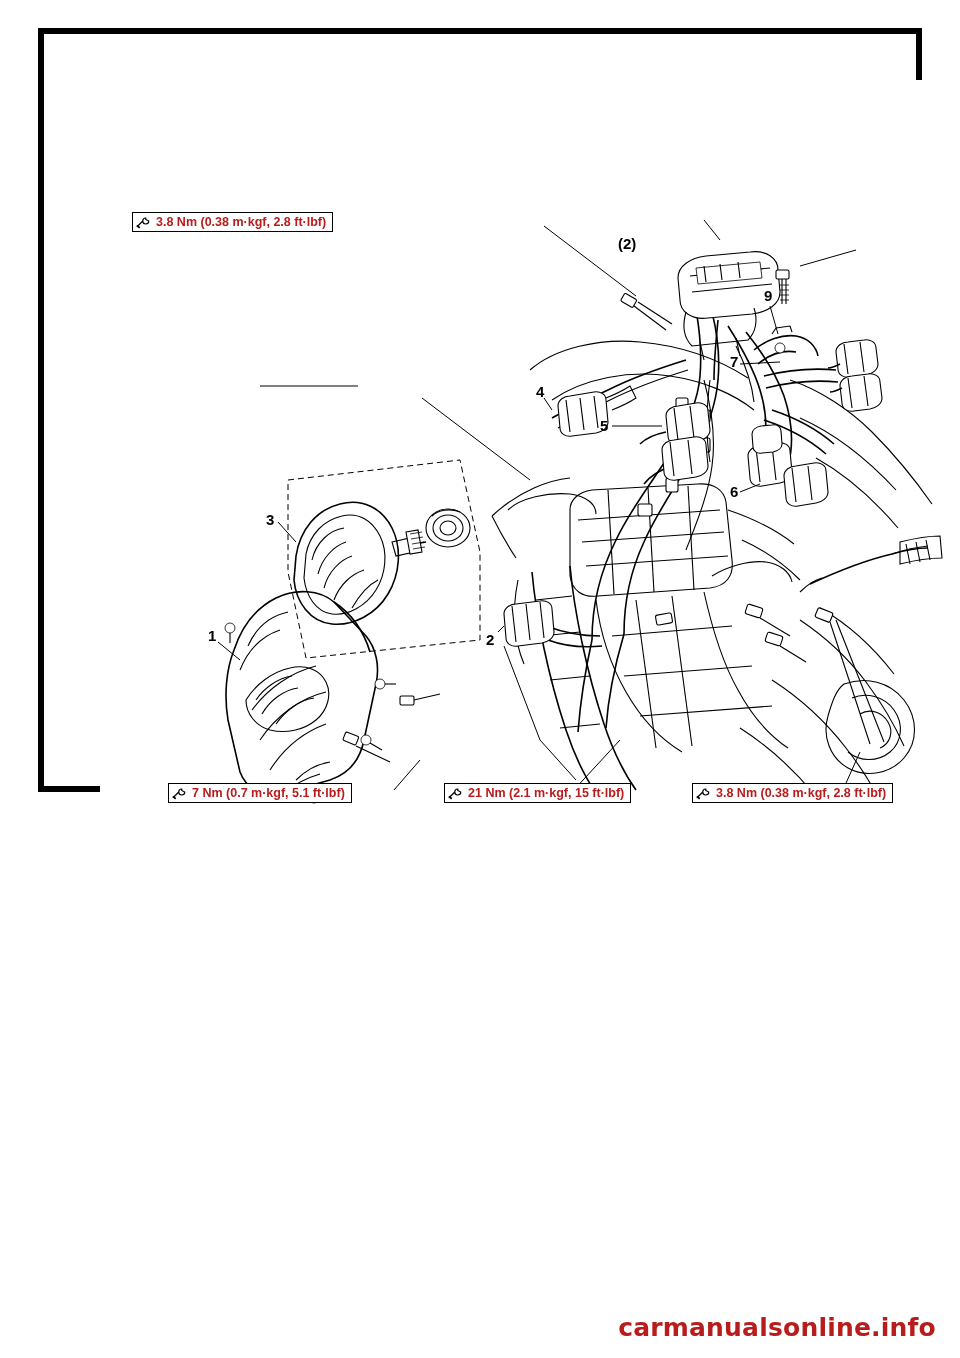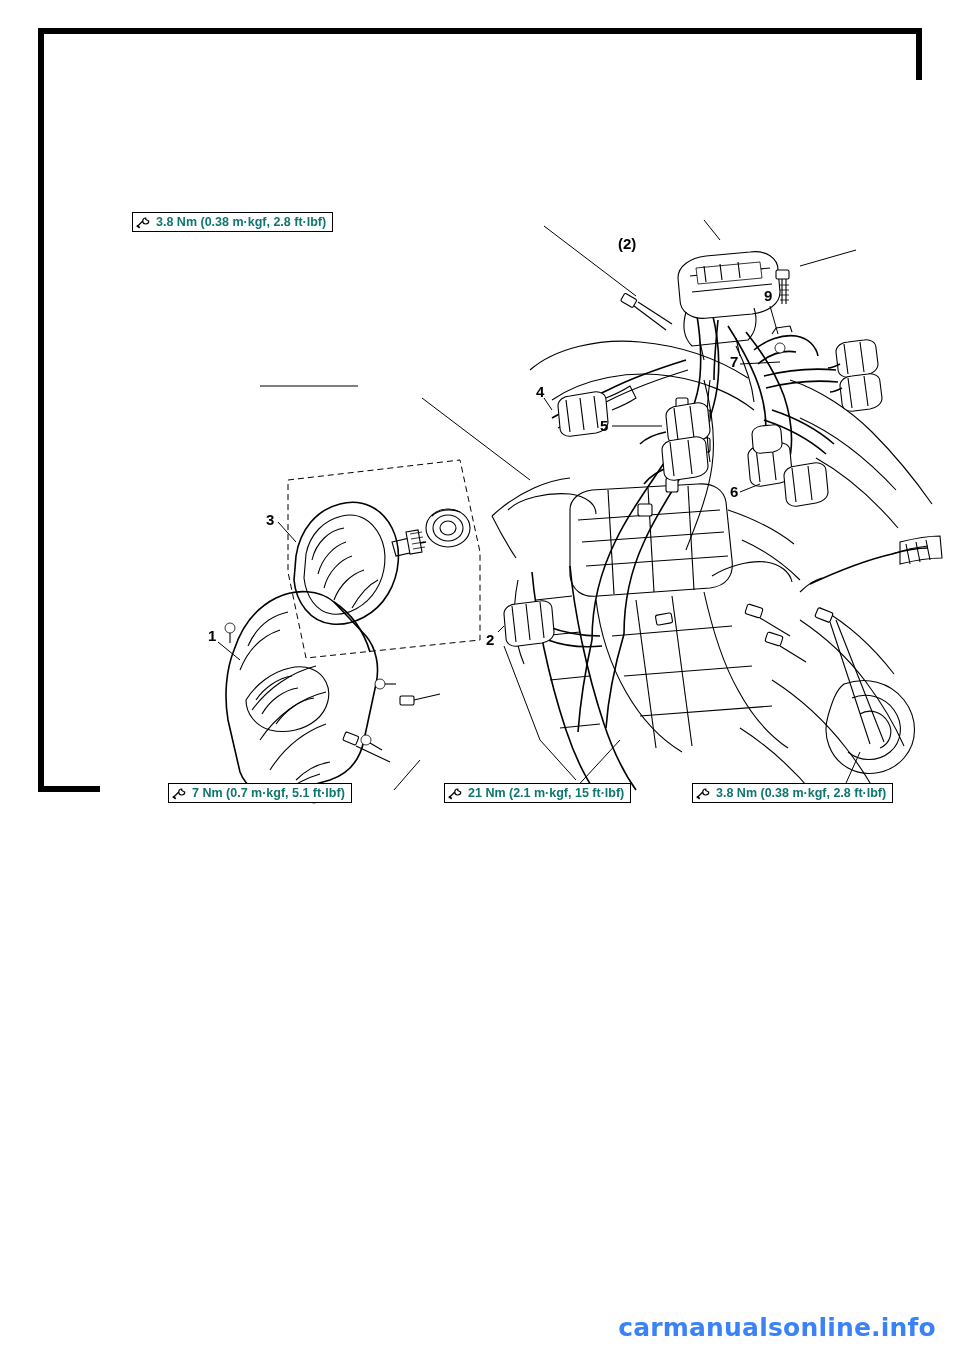--- a/index.html
+++ b/index.html
@@ -50,21 +50,21 @@
   .torque {
     position: absolute;
     display: flex;
     align-items: center;
     gap: 5px;
     border: 1.6px solid #000;
     background: #fff;
     padding: 2px 6px 2px 3px;
     font-size: 12.5px;
     font-weight: bold;
-    color: #0f766e;
+    color: #b91c1c;
     white-space: nowrap;
     line-height: 1.15;
     z-index: 40;
   }
   .torque .wr {
     display: inline-block;
     width: 15px; height: 13px;
     flex: 0 0 auto;
   }
 
@@ -78,21 +78,21 @@
     line-height: 1;
   }
 
   
   .watermark {
     position: absolute;
     right: 24px;
     bottom: 16px;
     font-size: 25px;
     font-weight: bold;
-    color: #3b82f6;
+    color: #b91c1c;
     letter-spacing: 0.2px;
     font-family: "DejaVu Sans", sans-serif;
   }
 
   svg { display: block; }
 </style>
 </head>
 <body>
 
 <div id="page">

